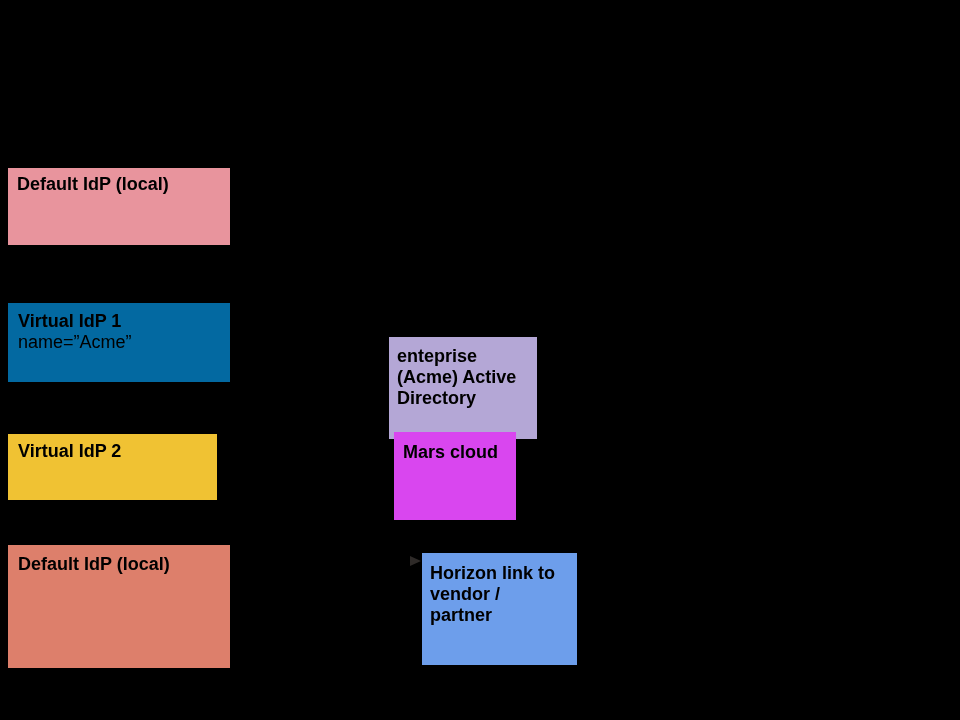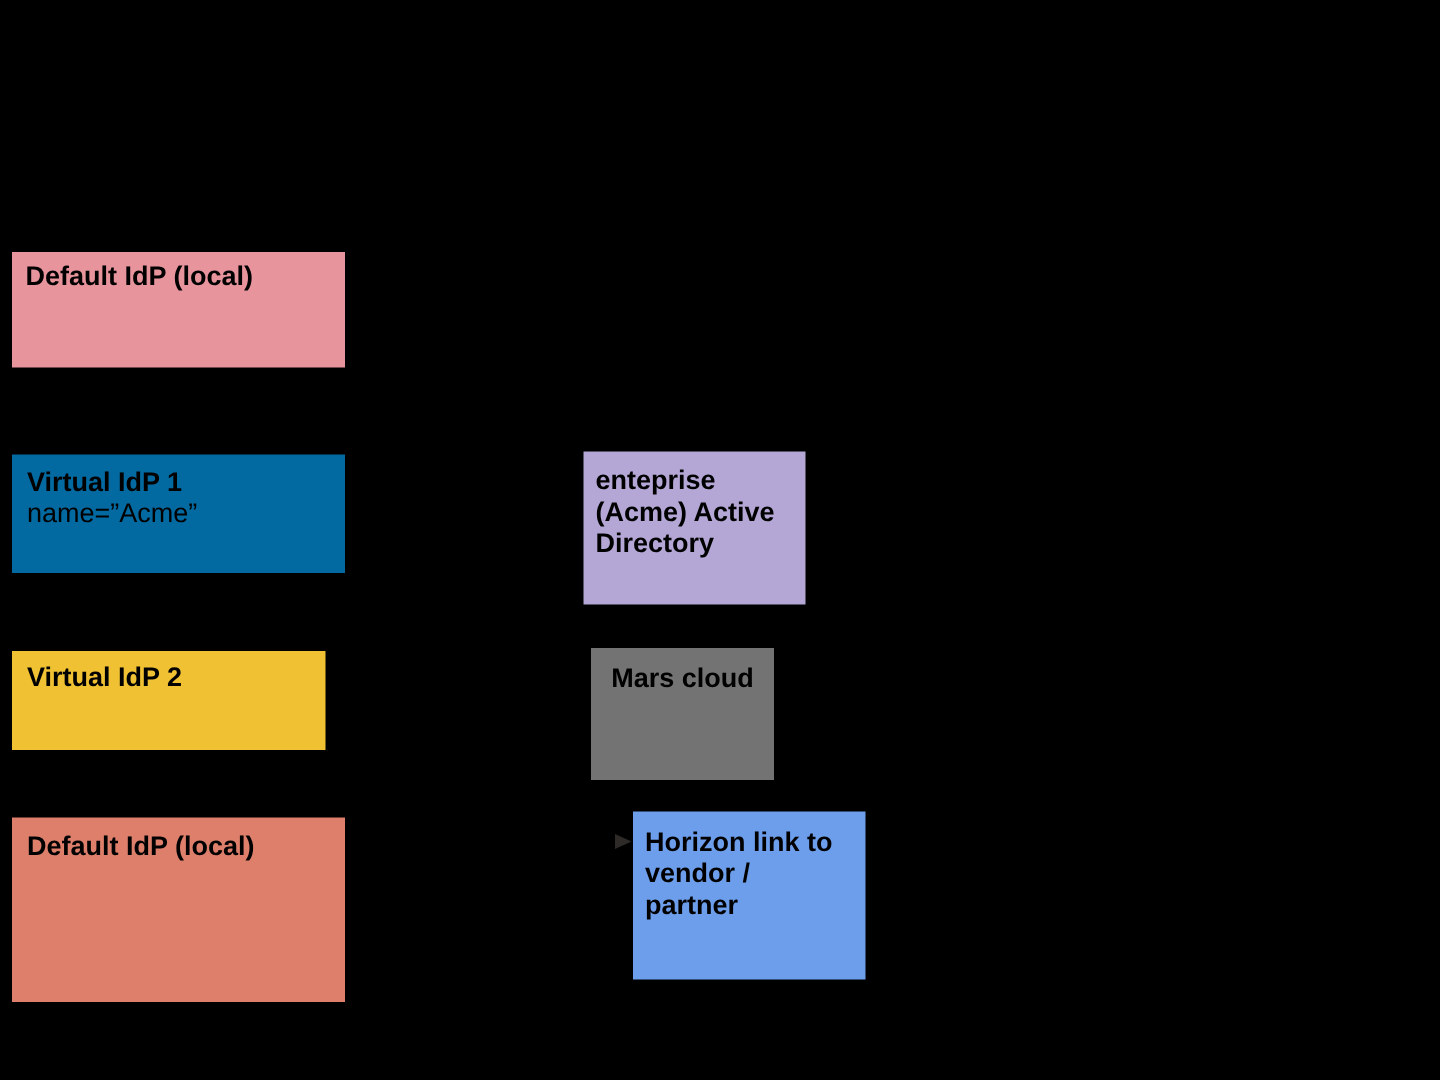--- a/index.html
+++ b/index.html
@@ -64,39 +64,39 @@
   <div class="shape b1" style="background-color: rgb(232, 148, 157);">
     <span class="title">Default IdP (local)</span>
   </div>
 
 
   <div class="shape b3" style="background-color: #0369a1;">
     <span class="title">Virtual IdP 1</span>
     <span class="subtitle">name=”Acme”</span>
   </div>
 
-  <div class="shape b4" style="background-color: rgb(180, 167, 214);">
+  <div class="shape b4" style="background-color: rgb(180, 167, 214); margin-top: 36px;">
     <span class="title">enteprise
 (Acme) Active
 Directory</span>
   </div>
 
   <div class="shape b5" style="background-color: rgb(240, 194, 51);">
     <span class="title">Virtual IdP 2</span>
   </div>
 
-  <div class="shape b6" style="background-color: #737373; text-align: center;">
+  <div class="shape b6" style="background-color: #d946ef;">
     <span class="title">Mars cloud</span>
   </div>
 
   <div class="shape b7" style="background-color: rgb(221, 127, 107);">
     <span class="title">Default IdP  (local)</span>
   </div>
 
-  <div class="shape b8" style="background-color: rgb(109, 158, 235);">
+  <div class="shape b8" style="background-color: rgb(109, 158, 235); margin-top: 12px;">
     <span class="title">Horizon link to
 vendor /
 partner</span>
   </div>
 
   <div class="arrowhead"></div>
 
 </div>
 
 </body></html>

